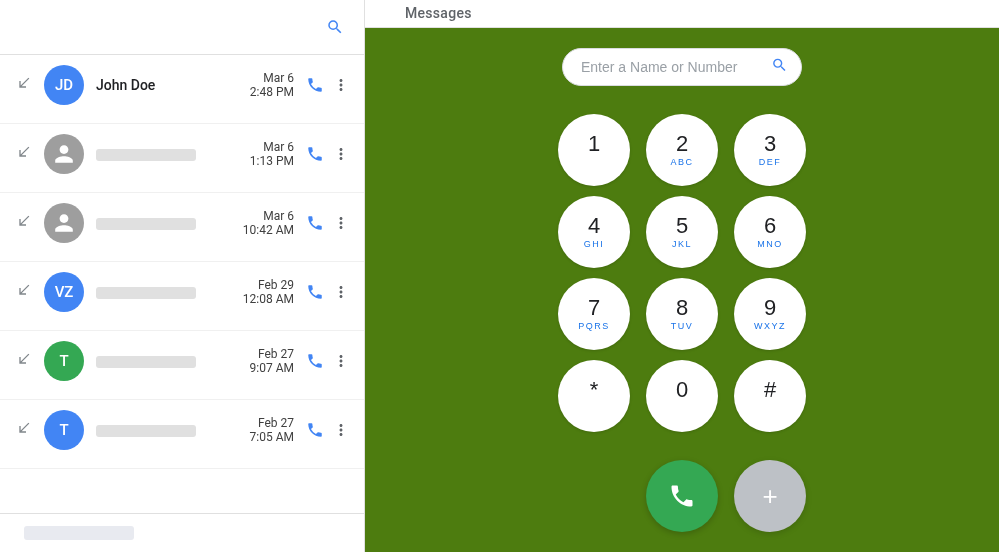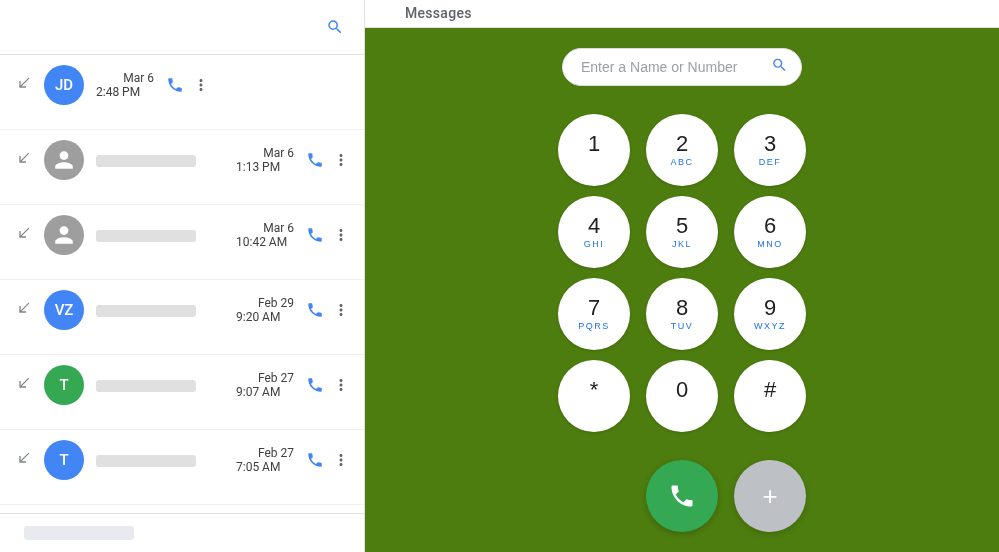--- a/index.html
+++ b/index.html
@@ -69,21 +69,21 @@
       width: 6px;
     }
     .calls-list::-webkit-scrollbar-thumb {
       background: #c0c0c0;
       border-radius: 3px;
     }
 
     .call-item {
       display: flex;
       align-items: center;
-      padding: 10px 12px 24px 16px;
+      padding: 10px 12px 18px 16px;
       border-bottom: 1px solid #f0f0f0;
       cursor: pointer;
       position: relative;
       min-height: 62px;
     }
 
     .call-type-icon {
       color: #80868b;
       font-size: 16px;
       margin-right: 12px;
@@ -138,21 +138,21 @@
       text-align: right;
       min-width: 58px;
       flex-shrink: 0;
       margin-right: 6px;
     }
     .call-date .date-line {
       display: block;
     }
     .call-date .time-line {
       display: block;
-      text-align: left;
+      text-align: right;
     }
 
     .call-phone-btn {
       background: none;
       border: none;
       cursor: pointer;
       color: #4285f4;
       font-size: 17px;
       padding: 6px;
       border-radius: 50%;
@@ -371,20 +371,23 @@
       </button>
     </div>
 
     <div class="calls-list">
 
     <div class="call-item">
           <span class="call-type-icon"><svg width="16" height="16" viewBox="0 0 24 24" fill="#80868b">
               <path d="M20 5.41L18.59 4 7 15.59V9H5v10h10v-2H8.41z"></path>
             </svg></span>
           <div class="avatar blue">JD</div>
+          <div class="call-info">
+            <div class="call-name">John Doe</div>
+          </div>
           <div class="call-date">
             <span class="date-line">Mar 6</span>
             <span class="time-line">2:48 PM</span>
           </div>
           <button class="call-phone-btn">
             <svg width="18" height="18" viewBox="0 0 24 24" fill="#4285f4">
               <path d="M6.62 10.79a15.053 15.053 0 0 0 6.59 6.59l2.2-2.2c.27-.27.67-.36 1.02-.24 1.12.37 2.33.57 3.57.57.55 0 1 .45 1 1V20c0 .55-.45 1-1 1C10.61 21 3 13.39 3 4c0-.55.45-1 1-1h3.5c.55 0 1 .45 1 1 0 1.25.2 2.45.57 3.57.11.35.03.74-.24 1.02l-2.21 2.2z"></path>
             </svg>
           </button>
           <button class="call-more-btn">
@@ -450,21 +453,21 @@
         <div class="call-item">
           <span class="call-type-icon"><svg width="16" height="16" viewBox="0 0 24 24" fill="#80868b">
               <path d="M20 5.41L18.59 4 7 15.59V9H5v10h10v-2H8.41z"></path>
             </svg></span>
           <div class="avatar blue">VZ</div>
           <div class="call-info">
             <div class="call-name"><span class="call-name-redacted"></span></div>
           </div>
           <div class="call-date">
             <span class="date-line">Feb 29</span>
-            <span class="time-line">9:20 AM</span>
+            <span class="time-line">12:08 AM</span>
           </div>
           <button class="call-phone-btn">
             <svg width="18" height="18" viewBox="0 0 24 24" fill="#4285f4">
               <path d="M6.62 10.79a15.053 15.053 0 0 0 6.59 6.59l2.2-2.2c.27-.27.67-.36 1.02-.24 1.12.37 2.33.57 3.57.57.55 0 1 .45 1 1V20c0 .55-.45 1-1 1C10.61 21 3 13.39 3 4c0-.55.45-1 1-1h3.5c.55 0 1 .45 1 1 0 1.25.2 2.45.57 3.57.11.35.03.74-.24 1.02l-2.21 2.2z"></path>
             </svg>
           </button>
           <button class="call-more-btn">
             <svg width="18" height="18" viewBox="0 0 24 24" fill="#5f6368">
               <path d="M12 8c1.1 0 2-.9 2-2s-.9-2-2-2-2 .9-2 2 .9 2 2 2zm0 2c-1.1 0-2 .9-2 2s.9 2 2 2 2-.9 2-2-.9-2-2-2zm0 6c-1.1 0-2 .9-2 2s.9 2 2 2 2-.9 2-2-.9-2-2-2z"></path>
             </svg>

